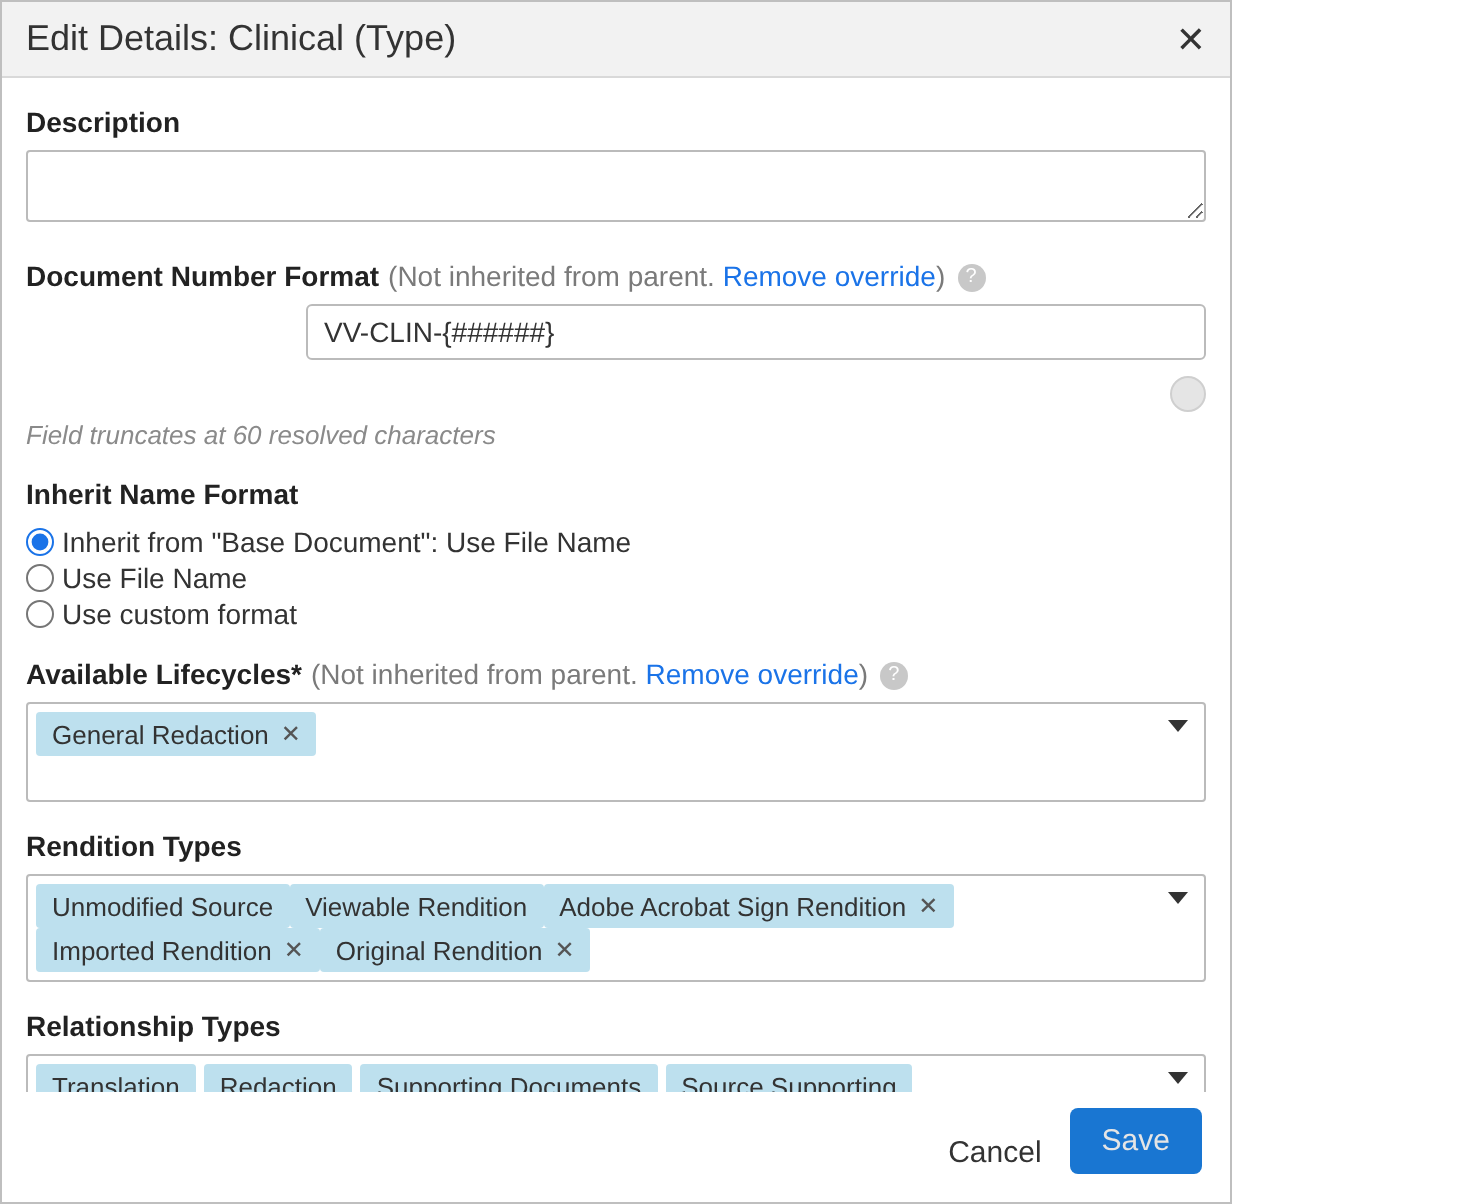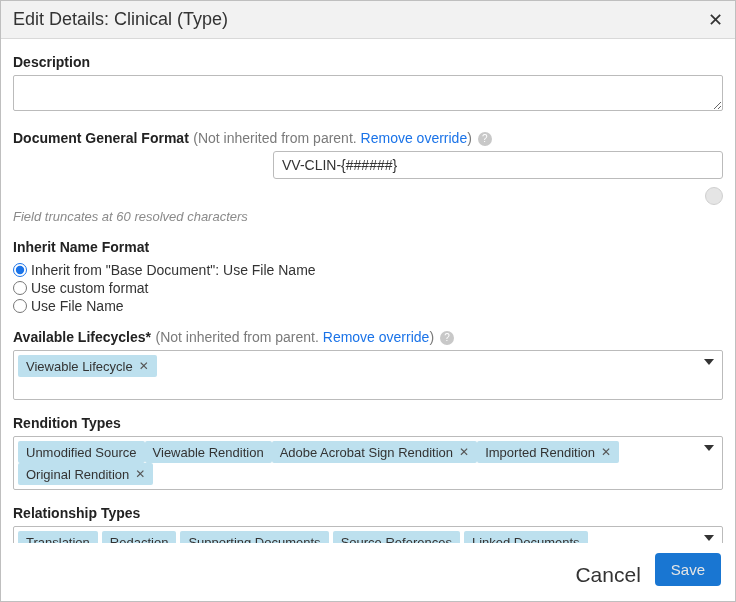--- a/index.html
+++ b/index.html
@@ -4,21 +4,21 @@
   <style>
     * { box-sizing: border-box; margin: 0; padding: 0; }
     body {
       font-family: Arial, Helvetica, sans-serif;
       background: #fff;
       width: 736px;
       height: 602px;
       overflow: hidden;
     }
     .dialog {
-      width: 736px;
+      width: 616px;
       height: 602px;
       border: 1px solid #bfbfbf;
       display: flex;
       flex-direction: column;
     }
     .dialog-header {
       background: #f2f2f2;
       border-bottom: 1px solid #d9d9d9;
       padding: 8px 12px;
       display: flex;
@@ -156,21 +156,21 @@
     .dialog-footer {
       padding: 8px 14px 14px;
       display: flex;
       justify-content: flex-end;
       gap: 14px;
       align-items: center;
     }
     .btn-cancel {
       background: none;
       border: none;
-      font-size: 21px;
+      font-size: 15px;
       color: #333;
       cursor: pointer;
       margin-top: 12px;
     }
     .btn-save {
       background: #1976d2;
       color: #e5e5e5;
       border: none;
       border-radius: 4px;
       padding: 8px 16px;
@@ -197,21 +197,21 @@
 
   <div class="dialog-body">
 
     <div class="field-group">
       <div class="field-label">Description</div>
       <textarea class="desc-input" style=""></textarea>
     </div>
 
     <div class="field-group">
       <div class="inherit-line">
-        <span class="field-label">Document General Format</span>
+        <span class="field-label">Document Number Format</span>
         <span class="inherit-text">
           <span>(Not inherited from parent. </span><span class="link">Remove override</span><span>)</span>
         </span>
         <span class="help-icon">?</span>
       </div>
       <div class="num-row">
         <input type="text" class="num-input" value="VV-CLIN-{######}" style="">
         <span class="round-icon"></span>
       </div>
       <div class="trunc-note">Field truncates at 60 resolved characters</div>
@@ -219,41 +219,41 @@
 
     <div class="field-group">
       <div class="field-label">Inherit Name Format</div>
       <div class="radio-group">
         <label class="radio-row">
           <input type="radio" name="dnf" checked="" style="">
           <span>Inherit from "Base Document": Use File Name</span>
         </label>
         <label class="radio-row">
           <input type="radio" name="dnf" style="">
-          <span>Use custom format</span>
+          <span>Use File Name</span>
         </label>
         <label class="radio-row">
           <input type="radio" name="dnf" style="">
-          <span>Use File Name</span>
+          <span>Use custom format</span>
         </label>
       </div>
     </div>
 
     <div class="field-group">
       <div class="inherit-line">
         <span class="field-label">Available Lifecycles*</span>
         <span class="inherit-text">
           <span>(Not inherited from parent. </span><span class="link">Remove override</span><span>)</span>
         </span>
         <span class="help-icon">?</span>
       </div>
       <div class="tag-box tag-box-tall">
         <div id="lc-row" style="display:flex; flex-wrap:wrap; gap:4px;">
             <span class="tag">
-              <span>Viewable Lifecycle</span>
+              <span>General Redaction</span>
               <span class="tag-x">✕</span>
             </span>
           </div>
         <span class="dropdown-caret"></span>
       </div>
     </div>
 
     <div class="field-group">
       <div class="field-label">Rendition Types</div>
       <div class="tag-box">
@@ -288,21 +288,21 @@
             <span class="tag">
               <span>Translation</span>
             </span>
             <span class="tag">
               <span>Redaction</span>
             </span>
             <span class="tag">
               <span>Supporting Documents</span>
             </span>
             <span class="tag">
-              <span>Source References</span>
+              <span>Source Supporting</span>
             </span>
             <span class="tag">
               <span>Linked Documents</span>
             </span>
           </div>
         <span class="dropdown-caret"></span>
       </div>
     </div>
 
   </div>

